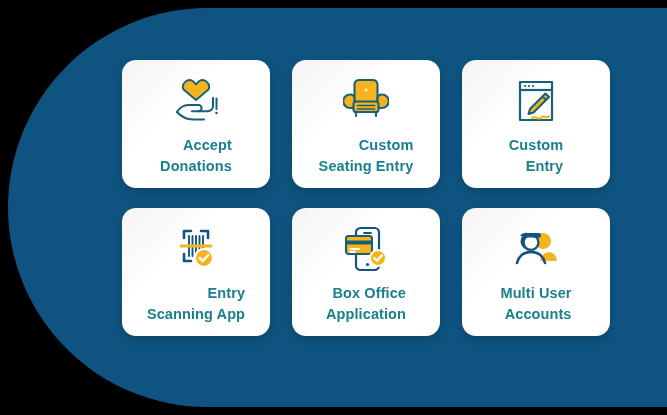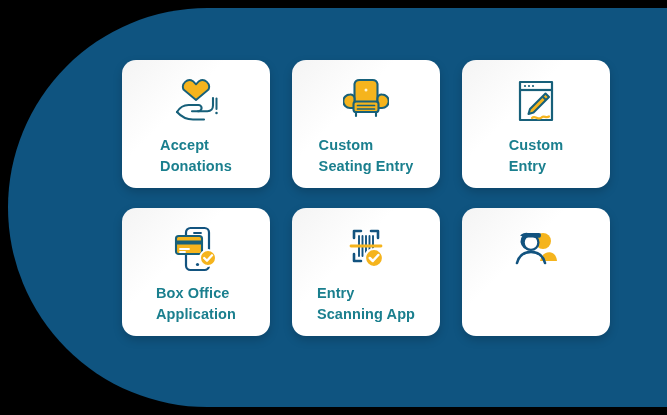--- a/index.html
+++ b/index.html
@@ -59,21 +59,21 @@
 
   .card-icon {
     height: 52px;
     display: flex;
     align-items: center;
     justify-content: center;
   }
 
   .card-label {
     margin-top: 8px;
-    text-align: left;
+    text-align: right;
     color: #1a7f8e;
     font-size: 14.5px;
     font-weight: bold;
     line-height: 1.42;
     letter-spacing: 0.1px;
     padding: 0 6px;
   }
   .card-label .l2 { display: block; }
 </style>
 </head>
@@ -131,40 +131,20 @@
           <circle cx="15" cy="9" r="1.1" fill="#17607a"></circle>
           <circle cx="19" cy="9" r="1.1" fill="#17607a"></circle>
           <path d="M31.5 16.5 L35 20 L19.5 35.5 L14.5 37 L16 32 Z" fill="#f5b41d" stroke="#17607a" stroke-width="2.1" stroke-linejoin="round"></path>
           <line x1="28.5" y1="19.5" x2="32" y2="23" stroke="#17607a" stroke-width="1.8"></line>
           <path d="M18 41 C21 37.5 24 44 27.5 40.5 C30 38 32 41.5 35 39.5" fill="none" stroke="#f5b41d" stroke-width="2.2" stroke-linecap="round"></path>
         </svg>
       </div>
       <div class="card-label">
         <span>Custom</span>
         <span class="l2">Entry</span>
-      </div>
-    </div>
-
-    <div class="card">
-      <div class="card-icon">
-        <svg width="50" height="48" viewBox="0 0 50 48" aria-hidden="true">
-          <rect x="15" y="3" width="23" height="42" rx="4.5" fill="#ffffff" stroke="#12537f" stroke-width="2.2"></rect>
-          <line x1="23" y1="8" x2="30" y2="8" stroke="#12537f" stroke-width="1.8" stroke-linecap="round"></line>
-          <circle cx="26.5" cy="39.5" r="1.6" fill="#12537f"></circle>
-          <rect x="5" y="11" width="26" height="18" rx="2.6" fill="#f5b41d" stroke="#17607a" stroke-width="2.1"></rect>
-          <rect x="5" y="15.5" width="26" height="4" fill="#17607a"></rect>
-          <line x1="9" y1="24" x2="18" y2="24" stroke="#ffffff" stroke-width="1.8" stroke-linecap="round"></line>
-          <line x1="9" y1="27" x2="14" y2="27" stroke="#ffffff" stroke-width="1.8" stroke-linecap="round"></line>
-          <circle cx="37" cy="33" r="8" fill="#f5b41d" stroke="#ffffff" stroke-width="2"></circle>
-          <path d="M33.2 33 L36 35.8 L41 30.3" fill="none" stroke="#ffffff" stroke-width="2.3" stroke-linecap="round" stroke-linejoin="round"></path>
-        </svg>
-      </div>
-      <div class="card-label">
-        <span>Box Office</span>
-        <span class="l2">Application</span>
       </div>
     </div>
 
     <div class="card">
       <div class="card-icon">
         <svg width="50" height="48" viewBox="0 0 50 48" aria-hidden="true">
           <path d="M13 13 L13 6 L20 6" fill="none" stroke="#12537f" stroke-width="2.6" stroke-linecap="round" stroke-linejoin="round"></path>
           <path d="M37 13 L37 6 L30 6" fill="none" stroke="#12537f" stroke-width="2.6" stroke-linecap="round" stroke-linejoin="round"></path>
           <path d="M13 29 L13 36 L20 36" fill="none" stroke="#12537f" stroke-width="2.6" stroke-linecap="round" stroke-linejoin="round"></path>
           <path d="M37 29 L37 36 L30 36" fill="none" stroke="#12537f" stroke-width="2.6" stroke-linecap="round" stroke-linejoin="round"></path>
@@ -181,28 +161,50 @@
         </svg>
       </div>
       <div class="card-label">
         <span>Entry</span>
         <span class="l2">Scanning App</span>
       </div>
     </div>
 
     <div class="card">
       <div class="card-icon">
+        <svg width="50" height="48" viewBox="0 0 50 48" aria-hidden="true">
+          <rect x="15" y="3" width="23" height="42" rx="4.5" fill="#ffffff" stroke="#12537f" stroke-width="2.2"></rect>
+          <line x1="23" y1="8" x2="30" y2="8" stroke="#12537f" stroke-width="1.8" stroke-linecap="round"></line>
+          <circle cx="26.5" cy="39.5" r="1.6" fill="#12537f"></circle>
+          <rect x="5" y="11" width="26" height="18" rx="2.6" fill="#f5b41d" stroke="#17607a" stroke-width="2.1"></rect>
+          <rect x="5" y="15.5" width="26" height="4" fill="#17607a"></rect>
+          <line x1="9" y1="24" x2="18" y2="24" stroke="#ffffff" stroke-width="1.8" stroke-linecap="round"></line>
+          <line x1="9" y1="27" x2="14" y2="27" stroke="#ffffff" stroke-width="1.8" stroke-linecap="round"></line>
+          <circle cx="37" cy="33" r="8" fill="#f5b41d" stroke="#ffffff" stroke-width="2"></circle>
+          <path d="M33.2 33 L36 35.8 L41 30.3" fill="none" stroke="#ffffff" stroke-width="2.3" stroke-linecap="round" stroke-linejoin="round"></path>
+        </svg>
+      </div>
+      <div class="card-label">
+        <span>Box Office</span>
+        <span class="l2">Application</span>
+      </div>
+    </div>
+
+    <div class="card">
+      <div class="card-icon">
         <svg width="48" height="44" viewBox="0 0 48 44" aria-hidden="true">
           <circle cx="31" cy="14" r="8" fill="#f5b41d"></circle>
           <path d="M28 34 C29.5 27.5 34 24.5 39 25.5 C42.5 26.2 44.5 29.5 45 34" fill="#f5b41d"></path>
           <path d="M14 6 L27 6 A2 2 0 0 1 27 10 L25.5 10 A9 9 0 1 1 14 6 Z" fill="#12537f"></path>
           <circle cx="19" cy="15.5" r="7.4" fill="#ffffff" stroke="#12537f" stroke-width="2.3"></circle>
           <path d="M13.5 7.5 L27 7.5 A1.6 1.6 0 0 1 27 10.8 L22 10.8 A8.6 8.6 0 0 0 13.5 7.5 Z" fill="#12537f"></path>
           <path d="M8 8.5 A9.2 9.2 0 0 1 22.5 10.5 L13 10.5 Z" fill="#12537f"></path>
           <path d="M5 36 C7 28.5 12.5 25 19 25 C25.5 25 31 28.5 33 36" fill="none" stroke="#12537f" stroke-width="2.6" stroke-linecap="round"></path>
         </svg>
       </div>
       <div class="card-label">
+        <span>Multi User</span>
+        <span class="l2">Accounts</span>
       </div>
     </div>
 
   </div>
 </div>
 
 </body></html>

